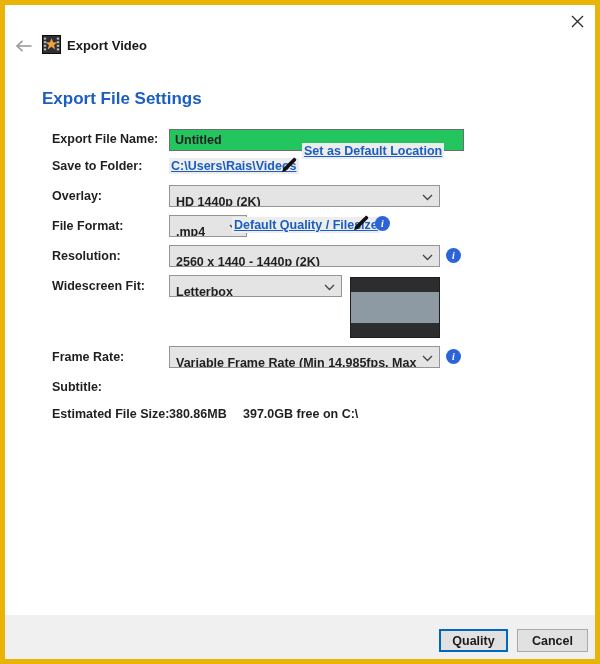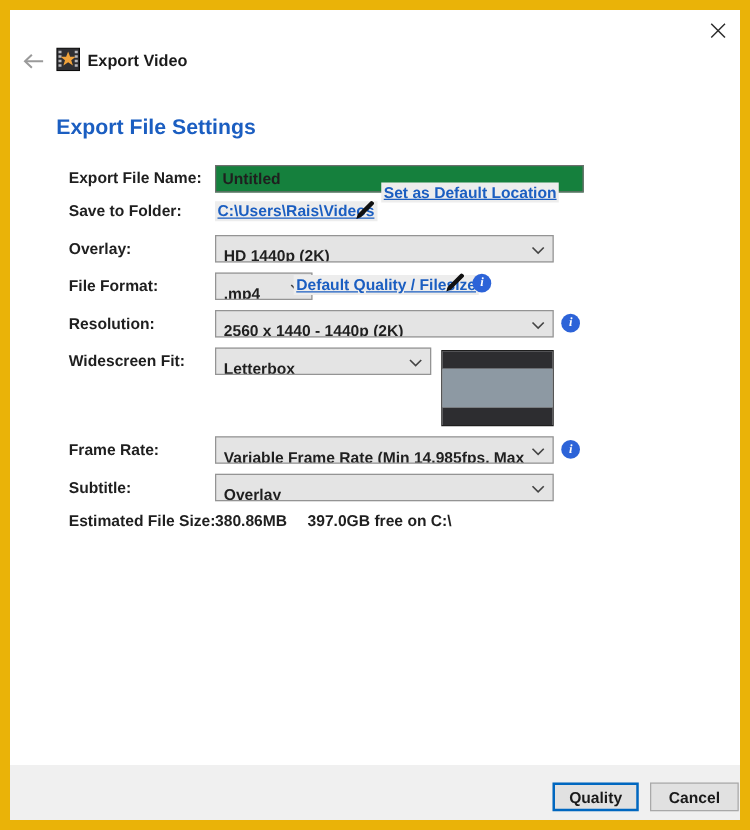--- a/index.html
+++ b/index.html
@@ -6,21 +6,21 @@
   html,body { width: 600px; height: 664px; }
   body {
     font-family: "Liberation Sans", "DejaVu Sans", sans-serif;
     background: #ffffff;
     overflow: hidden;
   }
   .dialog {
     position: relative;
     width: 600px; height: 664px;
     background: #ffffff;
-    border: 8px solid #eab308;
+    border: 5px solid #eab308;
   }
   .inner { position: absolute; inset: 0; }
 
   
   .close-btn {
     position: absolute; top: 4px; right: 5px;
     width: 26px; height: 24px;
     background: transparent; border: none;
     display: flex; align-items: center; justify-content: center;
     cursor: pointer;
@@ -45,21 +45,21 @@
     white-space: nowrap;
   }
   .val {
     position: absolute;
     font-size: 12.5px; font-weight: 700; color: #1f1f1f;
     white-space: nowrap;
   }
   .textbox {
     position: absolute; left: 164px; top: 124px;
     width: 295px; height: 22px;
-    border: 1px solid #6e6e6e; background: #15803d;
+    border: 1px solid #6e6e6e; background: #22c55e;
     font-family: inherit; font-size: 12.5px; font-weight: 700; color: #1f1f1f;
     padding: 0 0 0 5px; outline: none;
   }
   .dd {
     position: absolute;
     height: 22px;
     background: #e4e4e4;
     border: 1px solid #949494;
     display: flex; align-items: center;
     padding: 12px 20px 0 6px;
@@ -202,26 +202,20 @@
     <span class="lbl" style="top:345px;">Frame Rate:</span>
     <div class="dd" style="left:164px; top:341px; width:271px;">
       <span class="dd-text">Variable Frame Rate (Min 14.985fps, Max 29.970fps)</span>
       <svg class="chev" viewBox="0 0 11 7" style="background:#e4e4e4;">
         <polyline points="1,1 5.5,5.5 10,1" fill="none" stroke="#444" stroke-width="1.3"></polyline>
       </svg>
     </div>
     <span class="info" style="left:441px; top:344px;">i</span>
 
     <span class="lbl" style="top:375px;">Subtitle:</span>
-    <div class="dd" style="left:164px; top:371px; width:271px;">
-      <span class="dd-text">Overlay</span>
-      <svg class="chev" viewBox="0 0 11 7">
-        <polyline points="1,1 5.5,5.5 10,1" fill="none" stroke="#444" stroke-width="1.3"></polyline>
-      </svg>
-    </div>
 
     <span class="lbl" style="top:402px;">Estimated File Size:</span>
     <span class="val" style="left:164px; top:402px;">380.86MB</span>
     <span class="val" style="left:238px; top:402px;">397.0GB free on C:\</span>
 
     <div class="footer">
       <button class="btn btn-create">Quality</button>
       <button class="btn btn-cancel">Cancel</button>
     </div>
 

